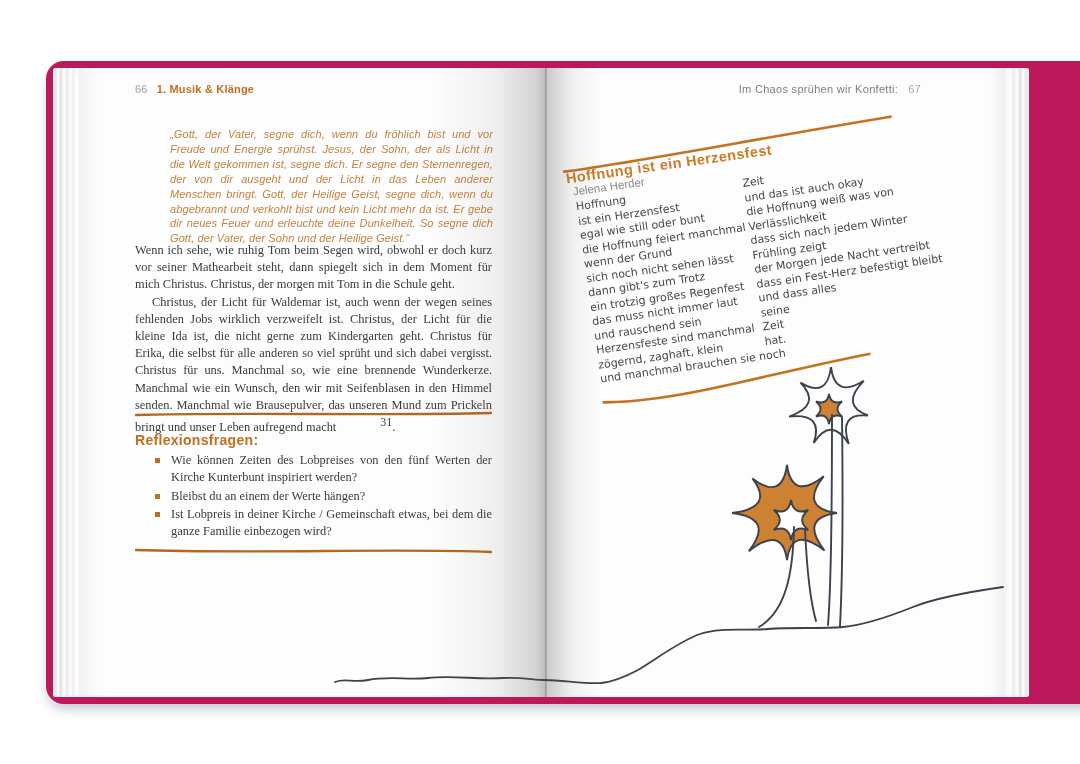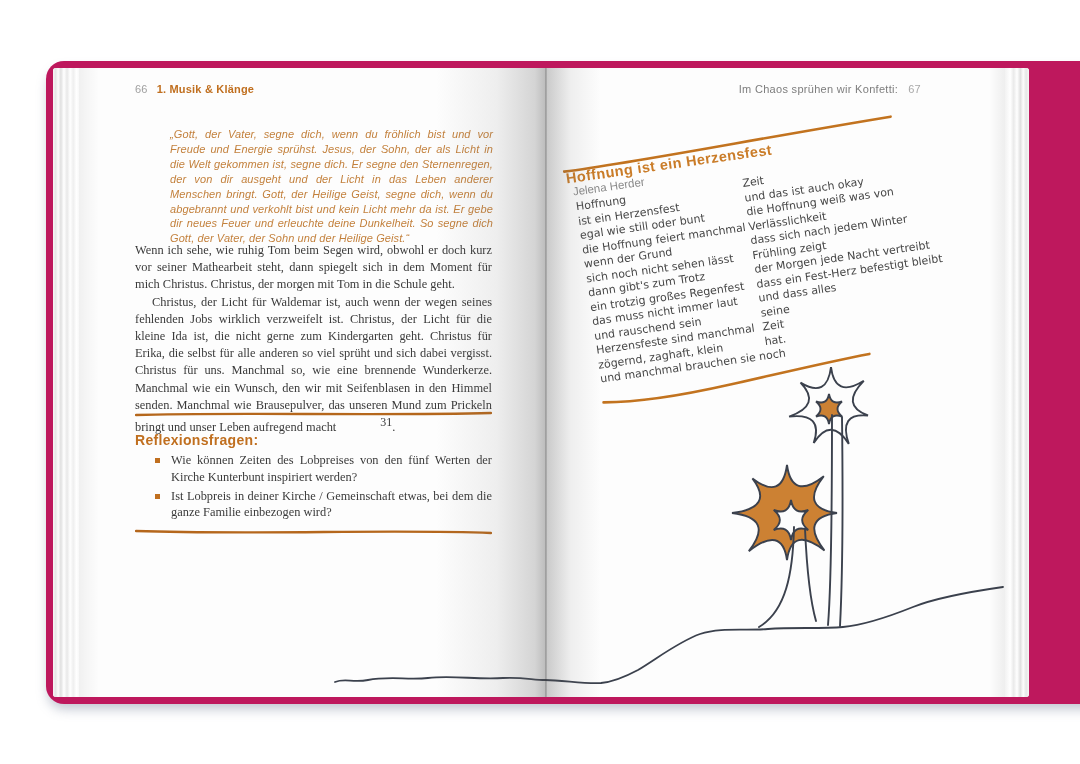--- a/index.html
+++ b/index.html
@@ -100,20 +100,21 @@
       <p class="indent"><span>Christus, der Licht für Waldemar ist, auch wenn der wegen seines fehlenden Jobs wirklich verzweifelt ist. Christus, der Licht für die kleine Ida ist, die nicht gerne zum Kindergarten geht. Christus für Erika, die selbst für alle anderen so viel sprüht und sich dabei vergisst. Christus für uns. Manchmal so, wie eine brennende Wunderkerze. Manchmal wie ein Wunsch, den wir mit Seifenblasen in den Himmel senden. Manchmal wie Brausepulver, das unseren Mund zum Prickeln bringt und unser Leben aufregend macht</span><sup>31</sup><span>.</span></p>
     </div>
 
     <div class="reflect">
       <svg class="rule" viewBox="0 0 357 8">
         <path d="M 1 5 C 90 2, 250 6, 356 3" fill="none" stroke="#b5671c" stroke-width="2.4" stroke-linecap="round"></path>
       </svg>
       <h3>Reflexionsfragen:</h3>
       <ul>
         <li>Wie können Zeiten des Lobpreises von den fünf Werten der Kirche Kunterbunt inspiriert werden?</li>
+        <li>Bleibst du an einem der Werte hängen?</li>
         <li>Ist Lobpreis in deiner Kirche / Gemeinschaft etwas, bei dem die ganze Familie einbezogen wird?</li>
       </ul>
       <svg class="rule rule-bottom" viewBox="0 0 357 8">
         <path d="M 1 3 C 120 7, 260 1, 356 5" fill="none" stroke="#b5671c" stroke-width="2.4" stroke-linecap="round"></path>
       </svg>
     </div>
 
     <div class="hdr-right">
       <span>Im Chaos sprühen wir Konfetti:</span><span class="pn">67</span>
     </div>

